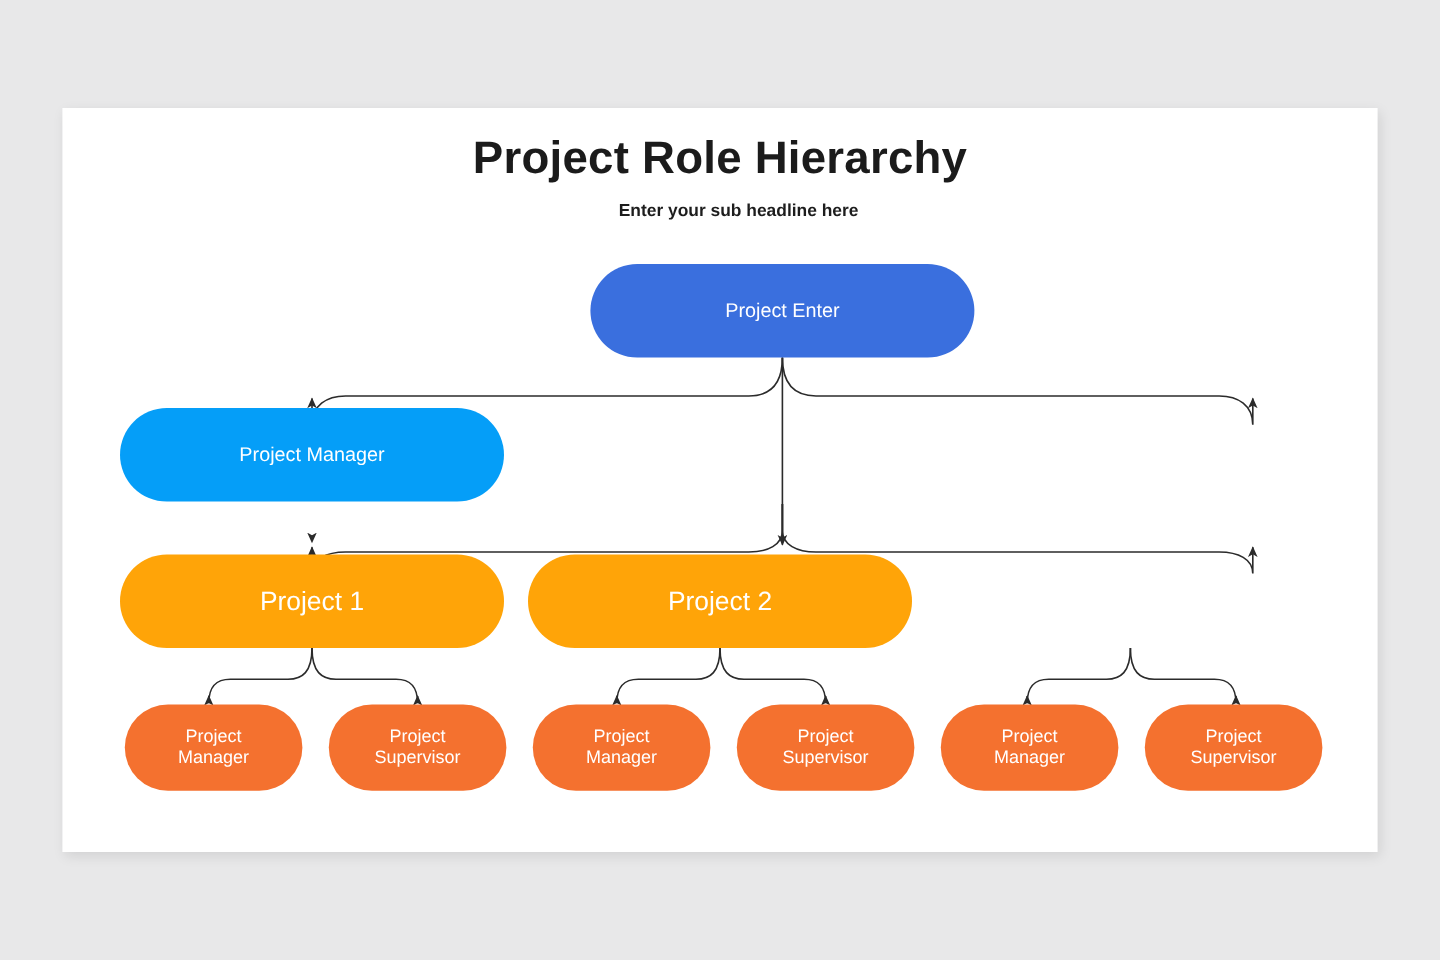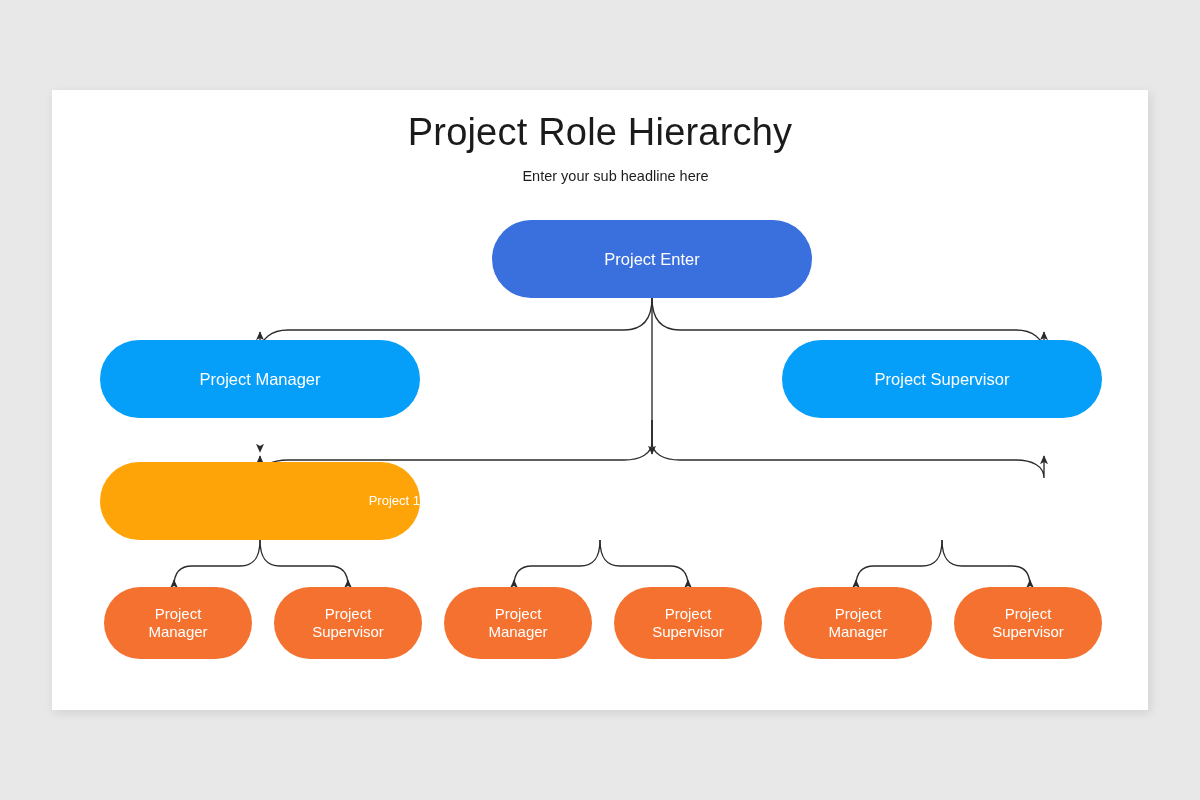--- a/index.html
+++ b/index.html
@@ -24,29 +24,29 @@
   }
   .headings {
     position: absolute;
     left: 0;
     top: 22px;
     width: 100%;
     text-align: center;
   }
   .title {
     font-size: 38px;
-    font-weight: 400;
+    font-weight: 700;
     color: #1b1b1b;
     letter-spacing: 0.2px;
     line-height: 1.1;
   }
   .subtitle {
     margin-top: 14px;
     font-size: 14.5px;
-    font-weight: 400;
+    font-weight: 700;
     color: #1d1d1d;
     padding-left: 31px;
   }
   .canvas {
     position: absolute;
     left: 0;
     top: 0;
     width: 1096px;
     height: 620px;
   }
@@ -70,22 +70,21 @@
     line-height: 1.22;
     user-select: none;
   }
   .node.lvl0 {
     font-size: 16.5px;
   }
   .node.lvl1 {
     font-size: 16.5px;
   }
   .node.lvl2 {
-    font-size: 13px;
-    justify-content: flex-end;
+    font-size: 22px;
   }
   .node.lvl3 {
     font-size: 15px;
   }
   .node .ln {
     display: block;
   }
 </style>
 </head>
 <body>
@@ -126,28 +125,28 @@
     </svg>
 
     <div class="node lvl0" style="left:440px; top:130px; width:320px; height:78px; background:#3a6fde;">
       <span class="ln">Project Enter</span>
     </div>
 
     <div class="node lvl1" style="left:48px; top:250px; width:320px; height:78px; background:#059ef8;">
       <span class="ln">Project Manager</span>
     </div>
 
-    <div class="node lvl1" style="left:730px; top:250px; width:320px; height:78px; background:#059ef8;">
-      <span class="ln">Project Supervisor</span>
-    </div>
 
     <div class="node lvl2" style="left:48px; top:372px; width:320px; height:78px; background:#ffa408;">
       <span class="ln">Project 1</span>
     </div>
 
+    <div class="node lvl2" style="left:388px; top:372px; width:320px; height:78px; background:#ffa408;">
+      <span class="ln">Project 2</span>
+    </div>
 
 
     <div class="node lvl3" style="left:52px; top:497px; width:148px; height:72px; background:#f4712f;">
       <div>
         <span class="ln">Project</span>
         <span class="ln">Manager</span>
       </div>
     </div>
 
     <div class="node lvl3" style="left:222px; top:497px; width:148px; height:72px; background:#f4712f;">

